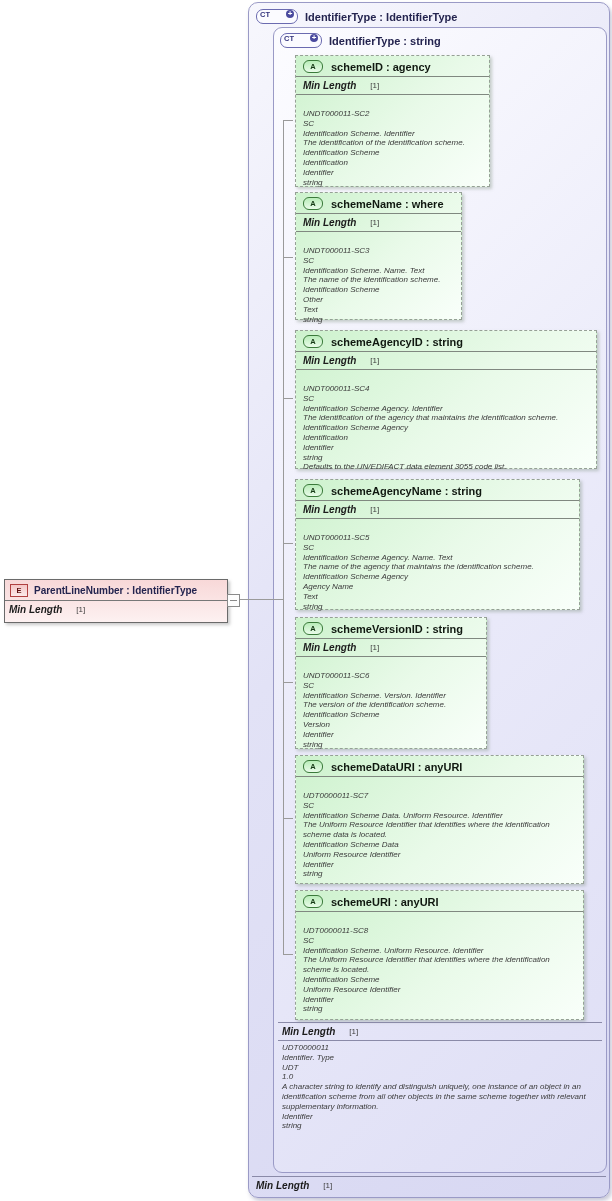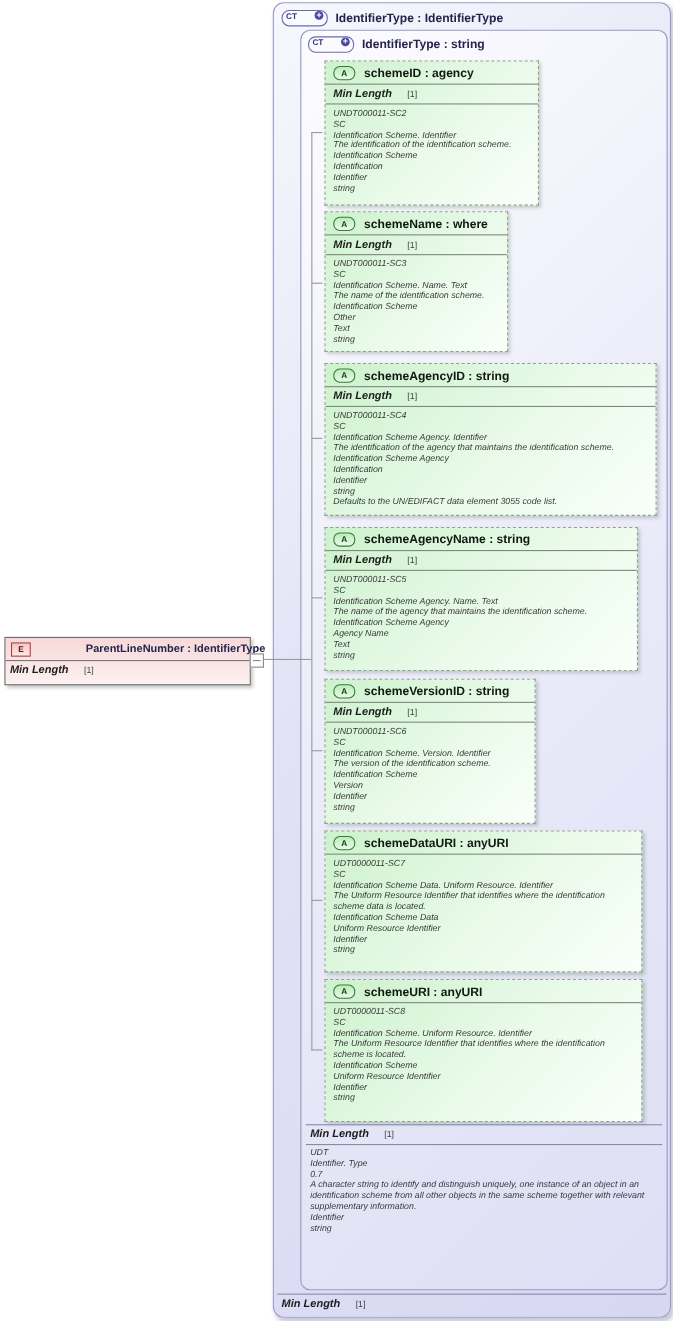--- a/index.html
+++ b/index.html
@@ -32,39 +32,39 @@
   .attr-title{font-size:11px;font-weight:bold;color:#101810;white-space:nowrap;}
   .a-icon{width:18px;height:11px;border:1px solid #3a7a3a;border-radius:6px;flex:none;
           background:linear-gradient(#b9edb9,#e9fbe9);display:flex;align-items:center;
           justify-content:center;font-size:7.5px;font-weight:bold;color:#143814;}
 
   .facet-row{display:flex;align-items:center;gap:14px;padding:3px 7px;
              border-bottom:1px solid #808880;}
   .facet-label{font-size:10px;font-weight:bold;font-style:italic;color:#1c1c1c;}
   .facet-value{font-size:8px;color:#3c3c3c;}
 
-  .annot{padding:3px 7px 2px 7px;}
+  .annot{padding:3px 7px 2px 7px;margin-top:11px;}
   .annot div{font-size:8px;font-style:italic;color:#3a3a3a;line-height:9.8px;}
 
   
   .inner-facets{position:absolute;left:4px;right:4px;top:994px;}
   .outer-facets{position:absolute;left:3px;right:3px;top:1173px;}
   .sep{border-top:1px solid #8a8aa8;height:0;}
   .facet-row-plain{display:flex;align-items:center;gap:14px;padding:3px 4px;}
   .doc{padding:2px 4px;}
   .doc div{font-size:8px;font-style:italic;color:#3a3a3a;line-height:9.8px;}
 
   
   .element-box{position:absolute;left:4px;top:579px;width:222px;height:42px;
                border:1px solid #6a6a6a;
                background:linear-gradient(#f8d8d8,#fdf1f1);
                box-shadow:2px 2px 3px rgba(120,120,120,.4);z-index:4;}
   .element-header{display:flex;align-items:center;gap:6px;padding:4px 5px 3px 5px;
                   border-bottom:1px solid #777;}
-  .element-title{font-size:10px;font-weight:bold;color:#24244f;white-space:nowrap;margin-left:44px;}
+  .element-title{font-size:10px;font-weight:bold;color:#24244f;white-space:nowrap;}
   .e-icon{width:16px;height:11px;border:1px solid #b04040;flex:none;
           background:linear-gradient(#f5c6c6,#fbe9e9);display:flex;align-items:center;
           justify-content:center;font-size:7.5px;font-weight:bold;color:#5c1010;}
 
   
   .conn{position:absolute;background:#9a9a9a;z-index:3;}
   .handle{position:absolute;left:227px;top:594px;width:11px;height:11px;background:#fdfdfd;
           border:1px solid #8a8a8a;z-index:5;display:flex;align-items:center;
           justify-content:center;}
   .handle .dash{width:7px;height:1px;background:#8a8a8a;}
@@ -255,23 +255,24 @@
       </div>
 
       <div class="inner-facets">
         <div class="sep"></div>
         <div class="facet-row-plain">
           <span class="facet-label">Min Length</span>
           <span class="facet-value">[1]</span>
         </div>
         <div class="sep"></div>
         <div class="doc">
+            <div>UDT0000011</div>
+            <div>Identifier. Type</div>
             <div>UDT</div>
-            <div>Identifier. Type</div>
-            <div>0.7</div>
+            <div>1.0</div>
             <div>A character string to identify and distinguish uniquely, one instance of an object in an identification scheme from all other objects in the same scheme together with relevant supplementary information.</div>
             <div>Identifier</div>
             <div>string</div>
           </div>
       </div>
     </div>
 
     <div class="outer-facets">
       <div class="sep"></div>
       <div class="facet-row-plain">

